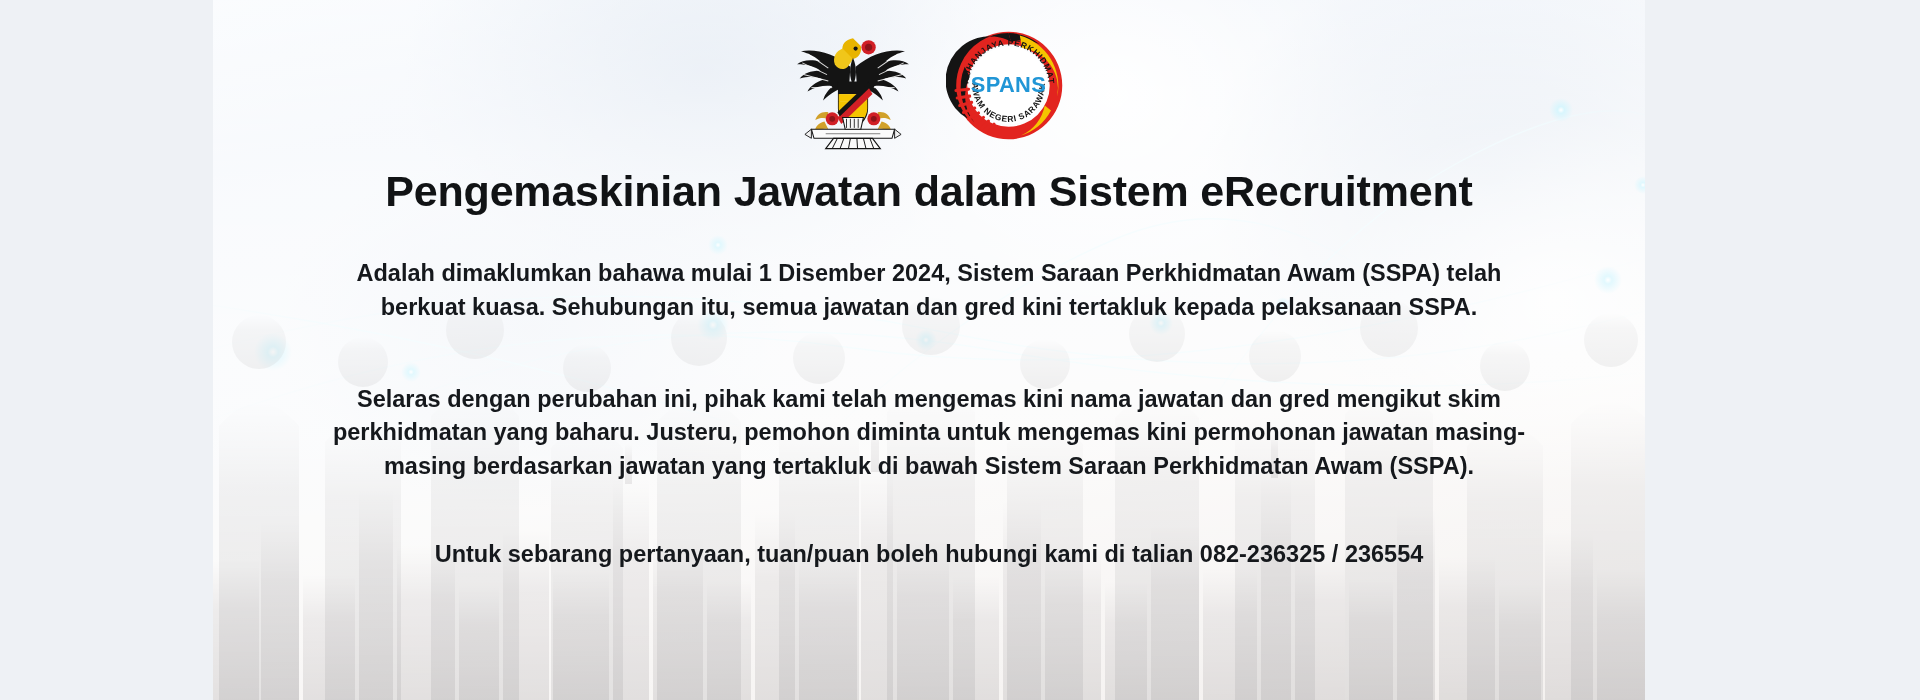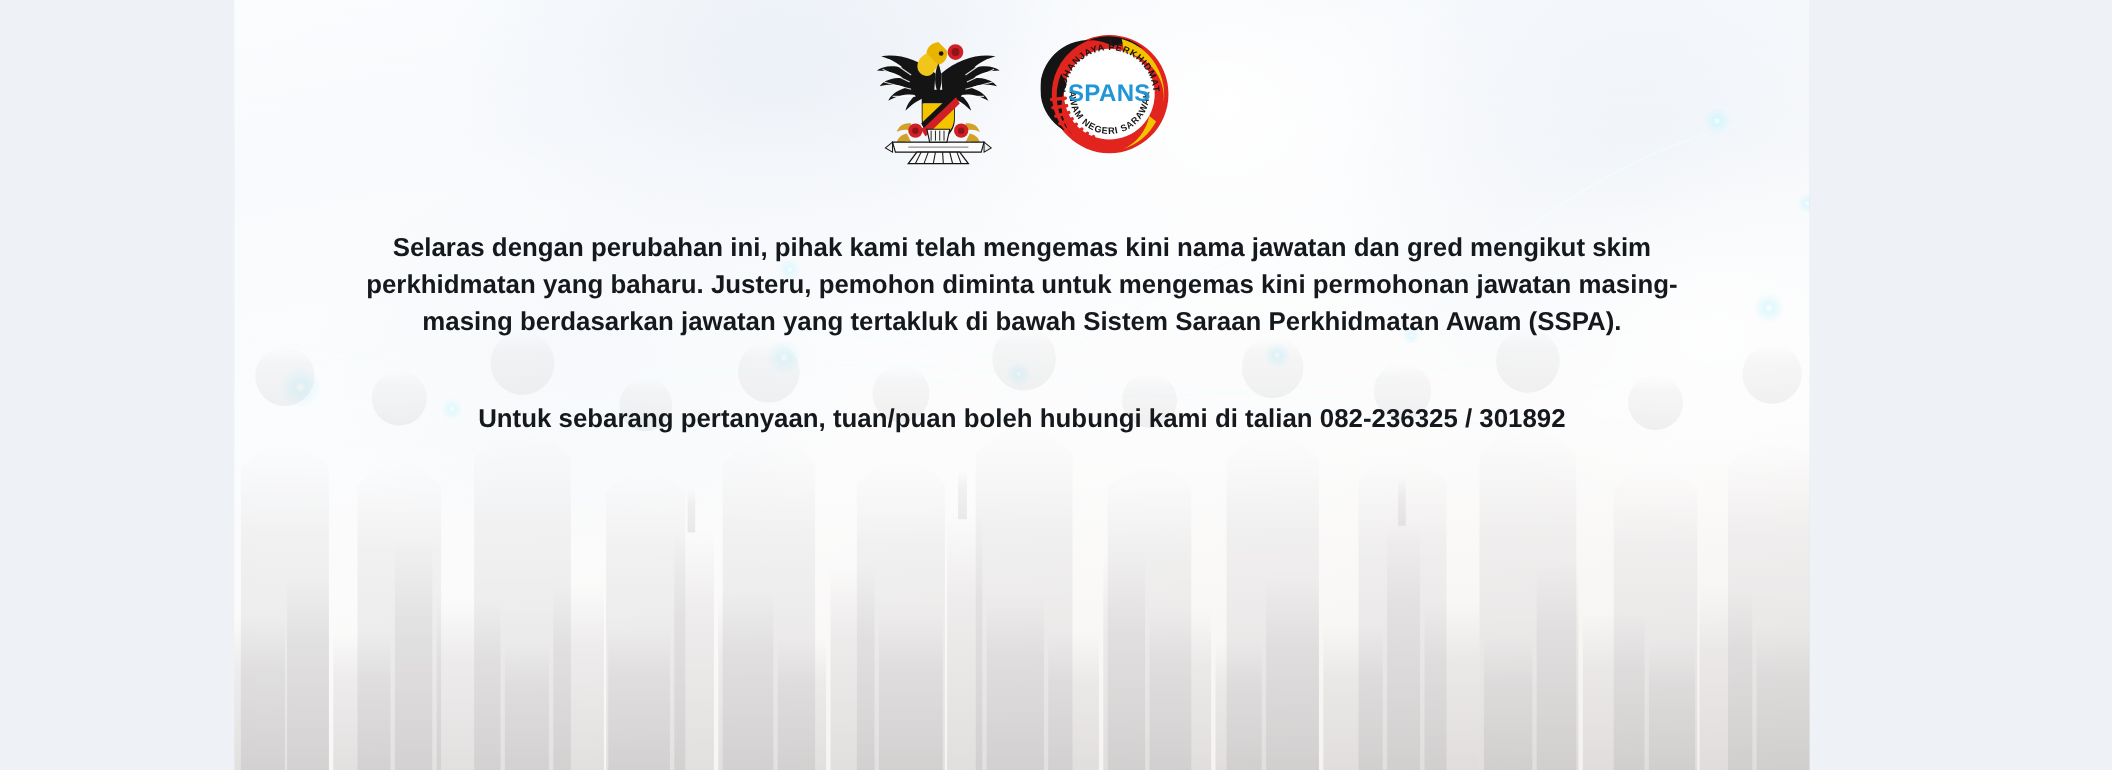--- a/index.html
+++ b/index.html
@@ -423,21 +423,23 @@
           </text>
           <text font-family="&quot;Liberation Sans&quot;, sans-serif" font-size="13.5" font-weight="700" fill="#141414" letter-spacing="1.1">
             <textPath href="#spansArcBottom" startOffset="50%" text-anchor="middle">AWAM NEGERI SARAWAK</textPath>
           </text>
 
           <text x="100" y="110" text-anchor="middle" font-family="&quot;Liberation Sans&quot;, sans-serif" font-size="35" font-weight="700" fill="#2196d6" letter-spacing="0.5">SPANS</text>
         </svg>
 
       </div>
 
-
+      <h1 id="headline">Pengemaskinian Jawatan dalam Sistem eRecruitment</h1>
+
+      <p id="para-1" class="body-para">Adalah dimaklumkan bahawa mulai 1 Disember 2024, Sistem Saraan Perkhidmatan Awam (SSPA) telah berkuat kuasa. Sehubungan itu, semua jawatan dan gred kini tertakluk kepada pelaksanaan SSPA.</p>
 
       <p id="para-2" class="body-para">Selaras dengan perubahan ini, pihak kami telah mengemas kini nama jawatan dan gred mengikut skim perkhidmatan yang baharu. Justeru, pemohon diminta untuk mengemas kini permohonan jawatan masing-masing berdasarkan jawatan yang tertakluk di bawah Sistem Saraan Perkhidmatan Awam (SSPA).</p>
 
-      <p id="contact-line">Untuk sebarang pertanyaan, tuan/puan boleh hubungi kami di talian 082-236325 / 301892</p>
+      <p id="contact-line">Untuk sebarang pertanyaan, tuan/puan boleh hubungi kami di talian 082-236325 / 236554</p>
 
     </div>
   </div>
 </div>
 
 </body></html>

